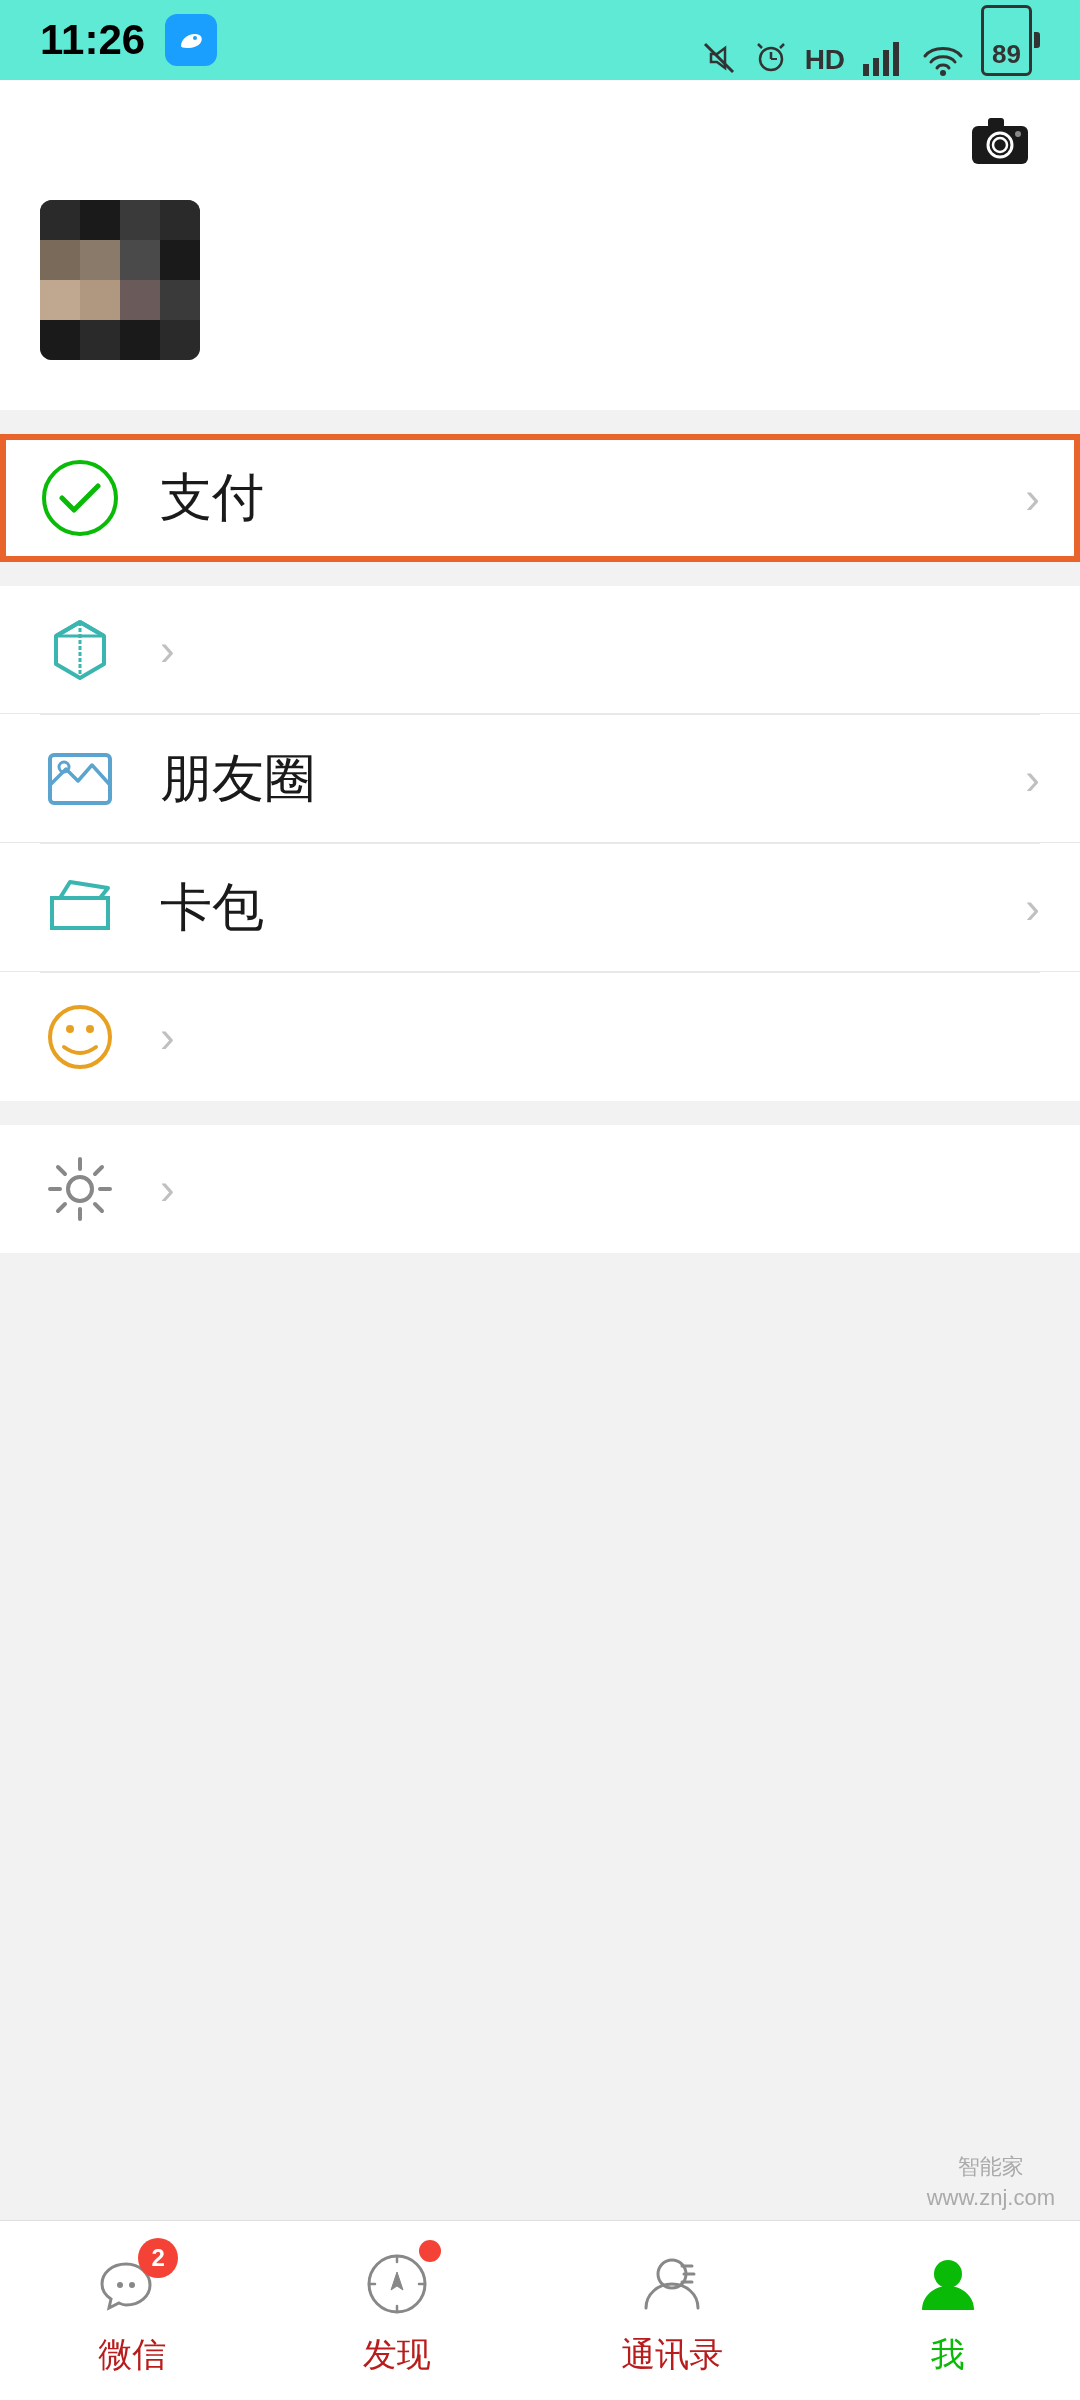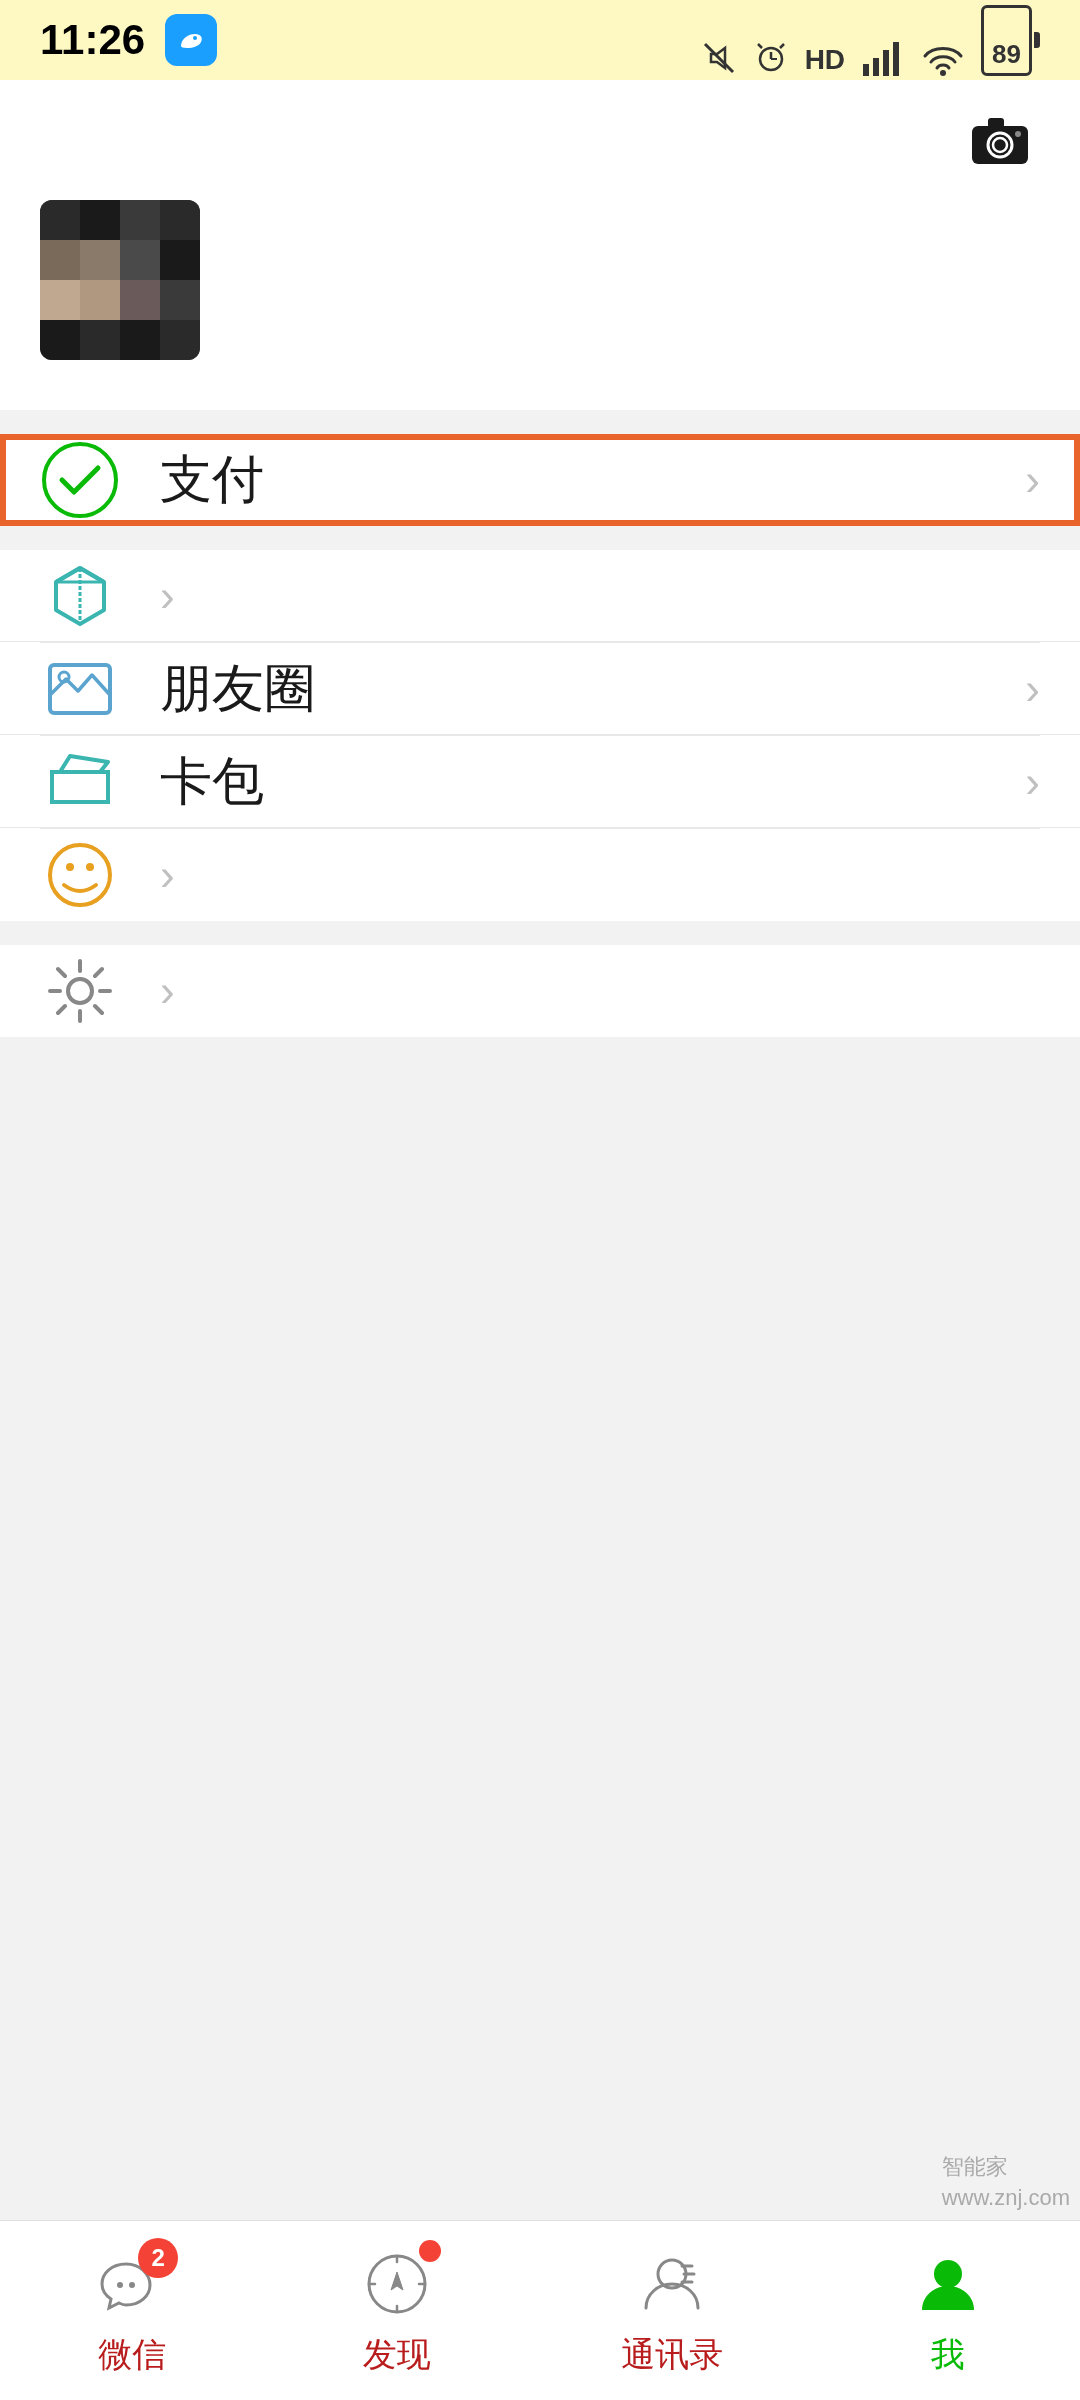--- a/index.html
+++ b/index.html
@@ -10,21 +10,21 @@
       background: #f2f2f2;
       font-family: -apple-system, "PingFang SC", "Helvetica Neue", sans-serif;
       position: relative;
       overflow-x: hidden;
     }
 
     
     .status-bar {
       width: 100%;
       height: 80px;
-      background: #fef9c3;
+      background: #5eead4;
       display: flex;
       align-items: center;
       justify-content: space-between;
       padding: 0 40px;
     }
     .status-time {
       font-size: 42px;
       font-weight: 600;
       color: #000;
     }
@@ -97,21 +97,21 @@
 
     
     .menu-section {
       background: #fff;
       width: 100%;
     }
     .menu-item {
       display: flex;
       align-items: center;
       padding: 0 40px;
-      height: 92px;
+      height: 128px;
       border-bottom: 1px solid #e8e8e8;
       cursor: pointer;
       position: relative;
     }
     .menu-item:last-child {
       border-bottom: none;
     }
     .menu-item.highlighted {
       outline: 6px solid #e8642a;
       outline-offset: -6px;
@@ -197,24 +197,24 @@
     .nav-label.active {
       color: #09bb07;
     }
 
     
     svg { display: block; }
 
     .watermark {
       position: fixed;
       bottom: 186px;
-      right: 10px;
+      right: 25px;
       font-size: 22px;
       color: #aaa;
-      text-align: left;
+      text-align: center;
       line-height: 1.4;
     }
 
     .gray-fill {
       background: #f2f2f2;
       width: 100%;
       height: 800px;
     }
   </style>
 </head>

